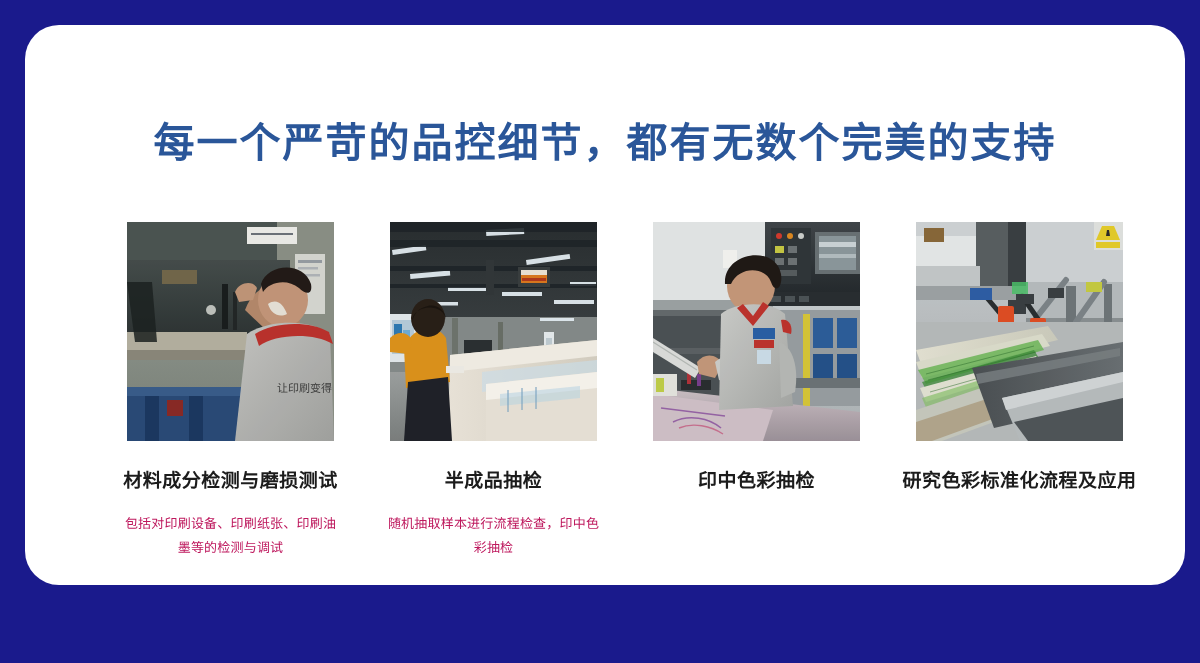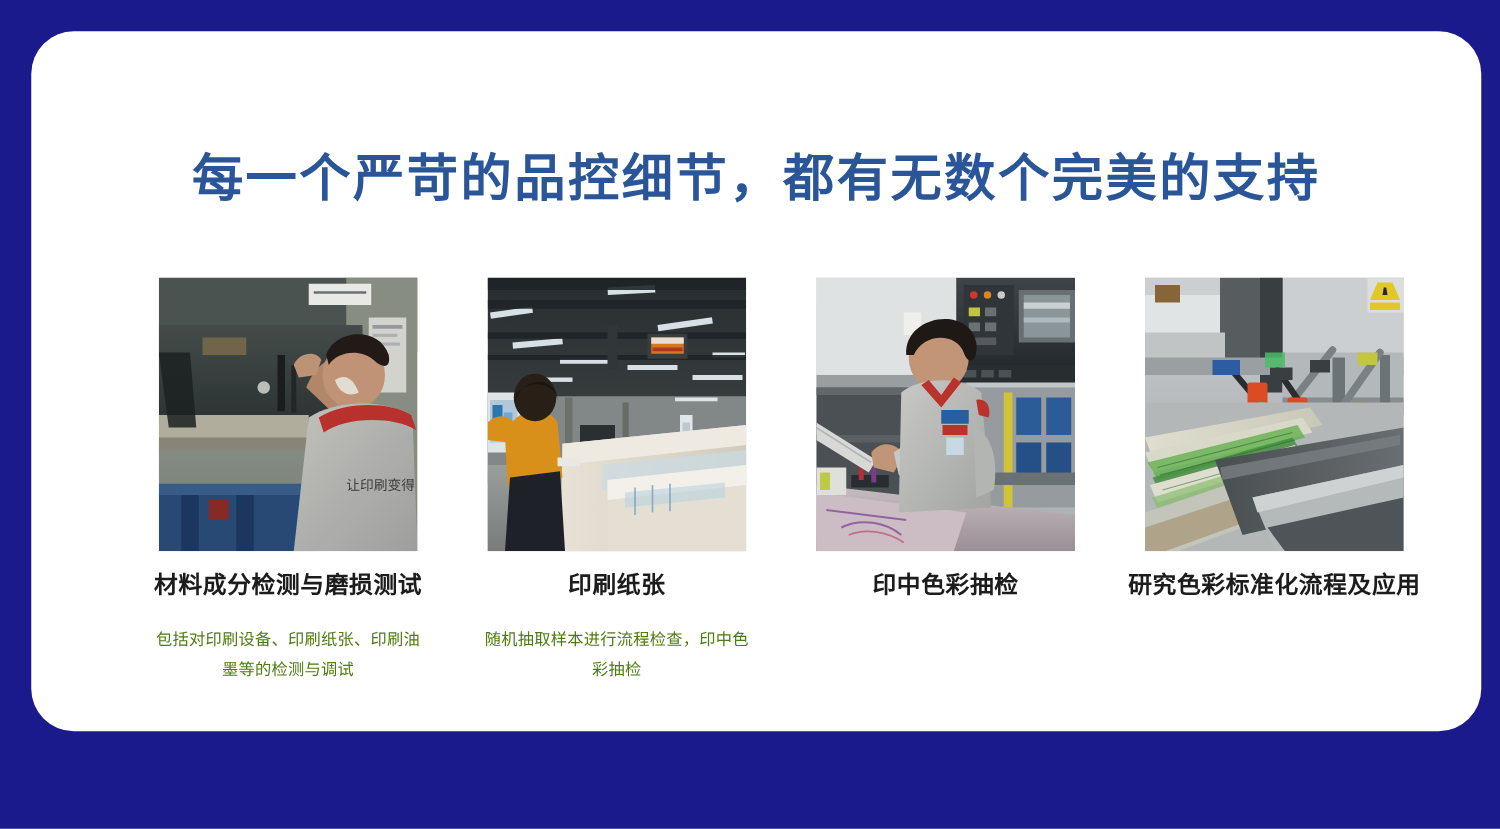--- a/index.html
+++ b/index.html
@@ -72,36 +72,36 @@
     width: 207px;
     height: 219px;
     overflow: hidden;
     background: #e5e5e5;
     flex: none;
   }
 
   .card-photo svg { display: block; width: 100%; height: 100%; }
 
   .card-title {
-    margin-top: 16px;
+    margin-top: 28px;
     font-family: "Liberation Serif", "DejaVu Serif", serif;
     font-size: 19px;
     font-weight: 700;
     color: #1c1c1c;
     text-align: center;
     letter-spacing: 0.5px;
     line-height: 1.3;
     white-space: nowrap;
   }
 
   .card-desc {
     margin-top: 18px;
     font-family: "Liberation Serif", "DejaVu Serif", serif;
     font-size: 13px;
-    color: #4d7c0f;
+    color: #be185d;
     text-align: center;
     line-height: 1.85;
     width: 215px;
     letter-spacing: 0.2px;
   }
 
   
   .card:nth-child(1) .card-desc { width: 212px; }
   .card:nth-child(2) .card-desc { width: 216px; }
   .card:nth-child(3) .card-desc { width: 218px; }
@@ -238,21 +238,21 @@
             </g>
             <path d="M14 126 C22 104 46 100 56 116 L60 160 L16 166 Z" fill="#e1951c"></path>
             <path d="M0 116 C8 108 20 110 22 120 L18 132 L0 130 Z" fill="#e1951c"></path>
             <ellipse cx="38" cy="96" rx="17" ry="19" fill="#2a2018"></ellipse>
             <path d="M22 100 C22 82 54 80 56 98 C56 88 46 82 38 84 C28 86 24 92 22 100 Z" fill="#1b1510"></path>
             <path d="M18 160 L58 155 L62 219 L14 219 Z" fill="#20232a"></path>
             <rect x="56" y="144" width="18" height="7" fill="#f2f0ea"></rect>
             <rect x="0" y="0" width="207" height="219" fill="#000" opacity="0.03"></rect>
           </svg>
         </div>
-        <div class="card-title">印刷纸张</div>
+        <div class="card-title">半成品抽检</div>
         <div class="card-desc">随机抽取样本进行流程检查，印中色彩抽检</div>
       </div>
 
       <div class="card">
         <div class="card-photo">
           <svg viewBox="0 0 207 219" preserveAspectRatio="none" role="img" aria-label="in-press color sampling photo">
             <defs>
               <linearGradient id="p3bg" x1="0" y1="0" x2="0" y2="1">
                 <stop offset="0%" stop-color="#d9dee0"></stop>
                   <stop offset="100%" stop-color="#aeb4b6"></stop>

